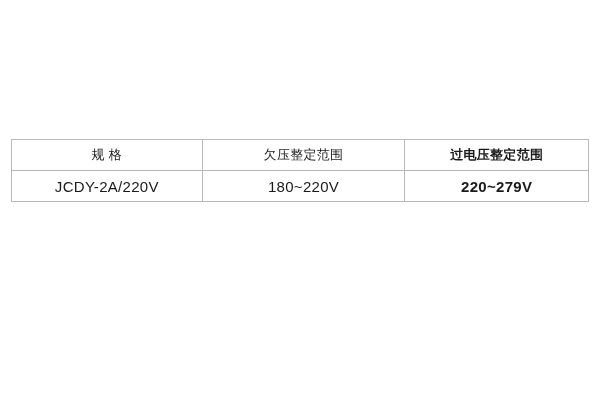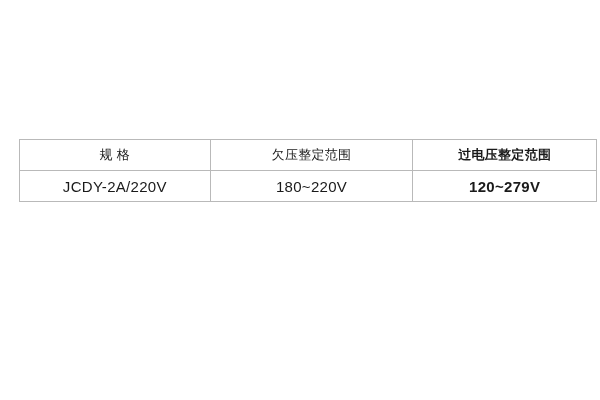--- a/index.html
+++ b/index.html
@@ -14,21 +14,21 @@
     overflow: hidden;
   }
   .page {
     position: relative;
     width: 600px;
     height: 400px;
     background: #ffffff;
   }
   .spec-table {
     position: absolute;
-    left: 19px;
+    left: 11px;
     top: 139px;
     width: 578px;
     border-collapse: collapse;
     table-layout: fixed;
   }
   .spec-table td {
     border: 1px solid #b9b9b9;
     height: 31px;
     text-align: center;
     vertical-align: middle;
@@ -54,17 +54,17 @@
   <table class="spec-table">
     <tbody>
       <tr class="header-row">
         <td class="col-0">规  格</td>
         <td class="col-1">欠压整定范围</td>
         <td class="col-2">过电压整定范围</td>
       </tr>
       <tr>
         <td class="col-0">JCDY-2A/220V</td>
         <td class="col-1">180~220V</td>
-        <td class="col-2">120~279V</td>
+        <td class="col-2">220~279V</td>
       </tr>
     </tbody>
   </table>
 </div>
 
 </body></html>

